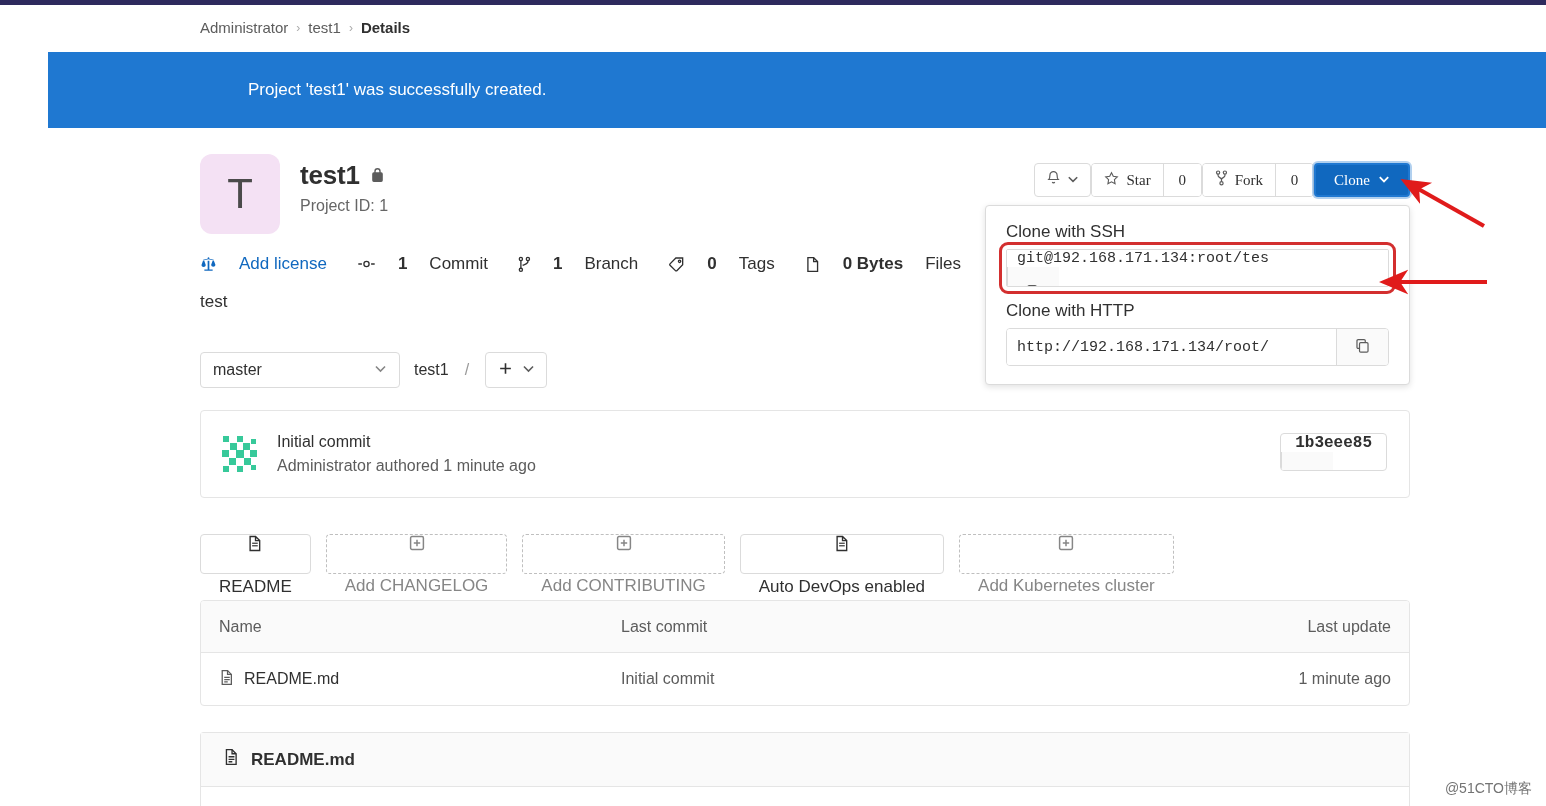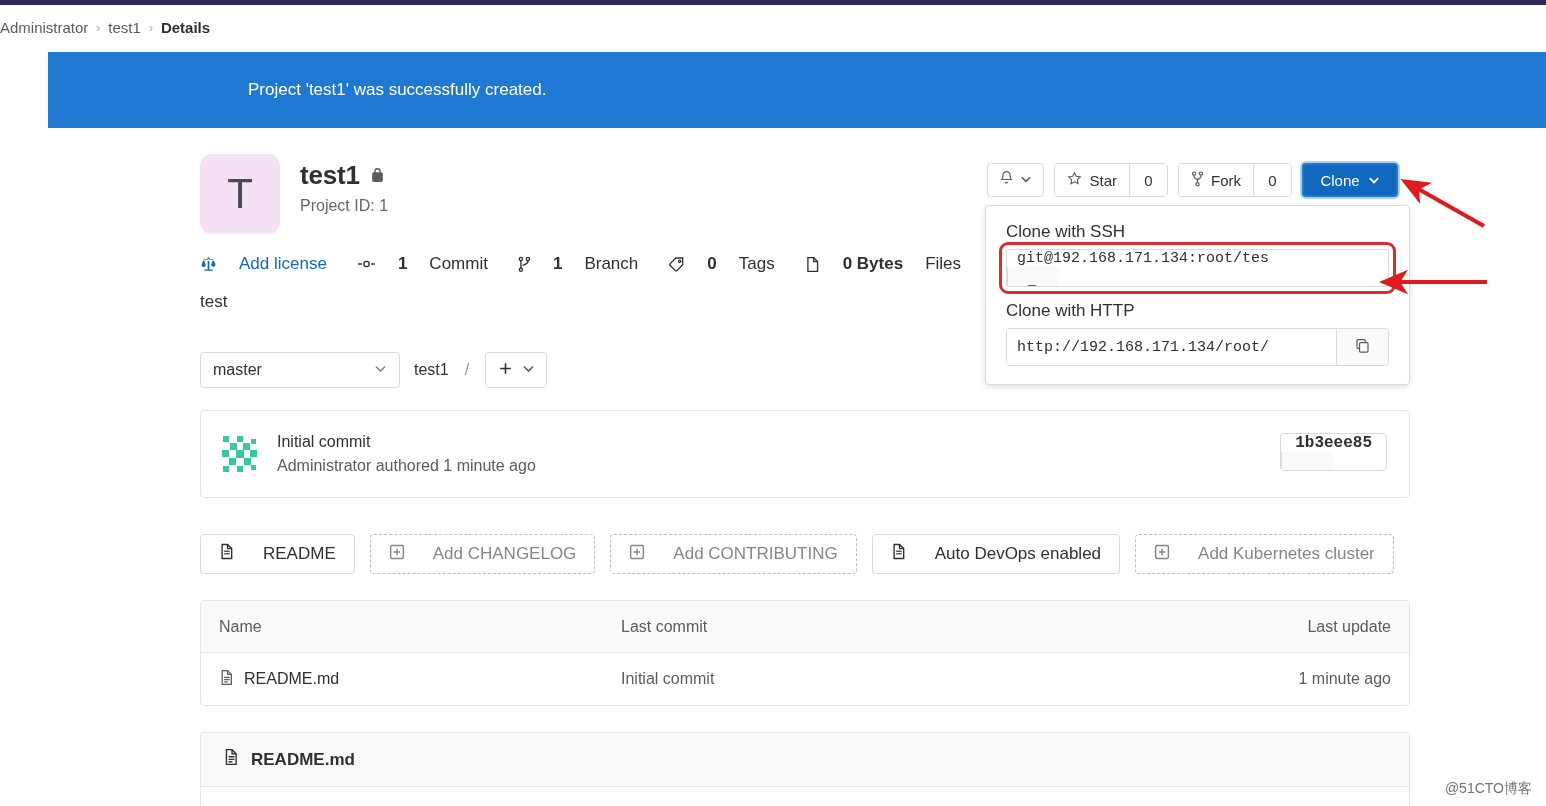--- a/index.html
+++ b/index.html
@@ -23,20 +23,21 @@
     width: 1546px; height: 5px;
     background: #2e2a5d;
   }
 
   
   .breadcrumb-bar {
     position: absolute; left: 0; top: 5px;
     width: 1546px; height: 45px;
     background: #fff;
     display: flex; align-items: center;
+    padding-left: 200px;
   }
   .crumb {
     font-size: 15px; color: #5c5c5c;
     text-decoration: none; white-space: nowrap;
   }
   .crumb.current { color: #303030; font-weight: bold; }
   .crumb-sep {
     font-size: 12px; color: #aaa;
     margin: 0 8px; user-select: none;
   }
@@ -99,22 +100,22 @@
   .stat-item.link { color: #1068bf; }
   .stat-num { font-weight: bold; }
   .stat-ico { display:flex; align-items:center; }
 
   .project-desc {
     margin-top: 18px; font-size: 17px; color: #303030;
   }
 
   
   .actions {
-    position: absolute; right: 12px; top: 47px;
-    display: flex; align-items: stretch; gap: 10px;
+    position: absolute; right: 0; top: 47px;
+    display: flex; align-items: stretch;  font-family: Liberation Serif, serif;
   }
   .btn-group {
     display: flex; align-items: stretch;
     border: 1px solid #dbdbdb; border-radius: 4px;
     background: #fff; overflow: hidden;
     height: 34px;
   }
   .btn-seg {
     display: flex; align-items: center; gap: 7px;
     padding: 0 12px; font-size: 15px; color: #303030;
@@ -242,24 +243,24 @@
 
   
   .quick-row {
     display: flex; align-items: center;
     margin-top: 36px; gap: 15px;
   }
   .quick-btn {
     height: 40px;
     border: 1px solid #dbdbdb; border-radius: 4px;
     background: #fff;
-    display: flex; align-items: center; gap: 28px;
+    display: flex; align-items: center; gap: 20px;
     padding: 0 18px;
     font-size: 17px; color: #303030;
-    cursor: pointer; white-space: nowrap;
+    cursor: pointer; white-space: nowrap; flex-direction: column;
   }
   .quick-btn.dashed {
     border: 1px dashed #bfbfbf;
     color: #868686;
     background: #fff;
   }
 
   
   .file-table {
     margin-top: 26px;

